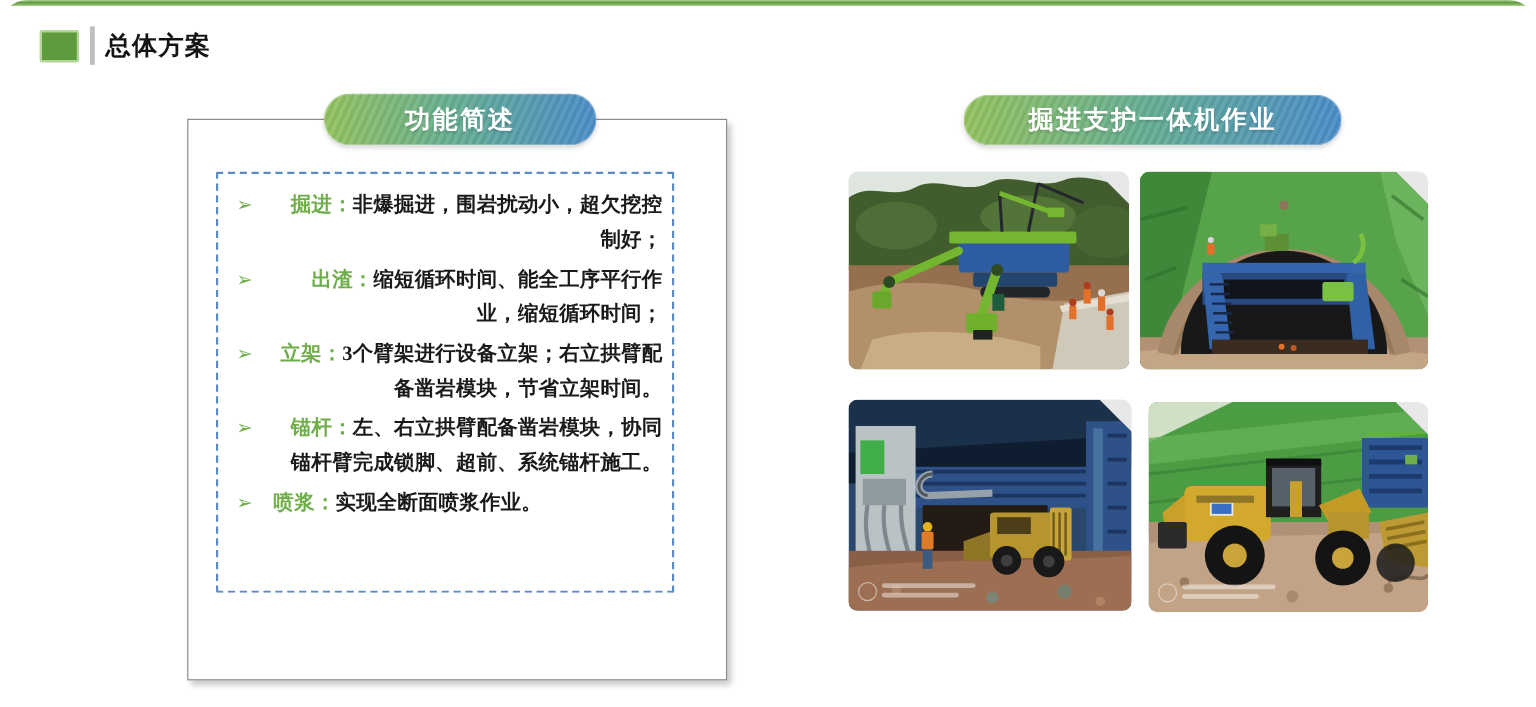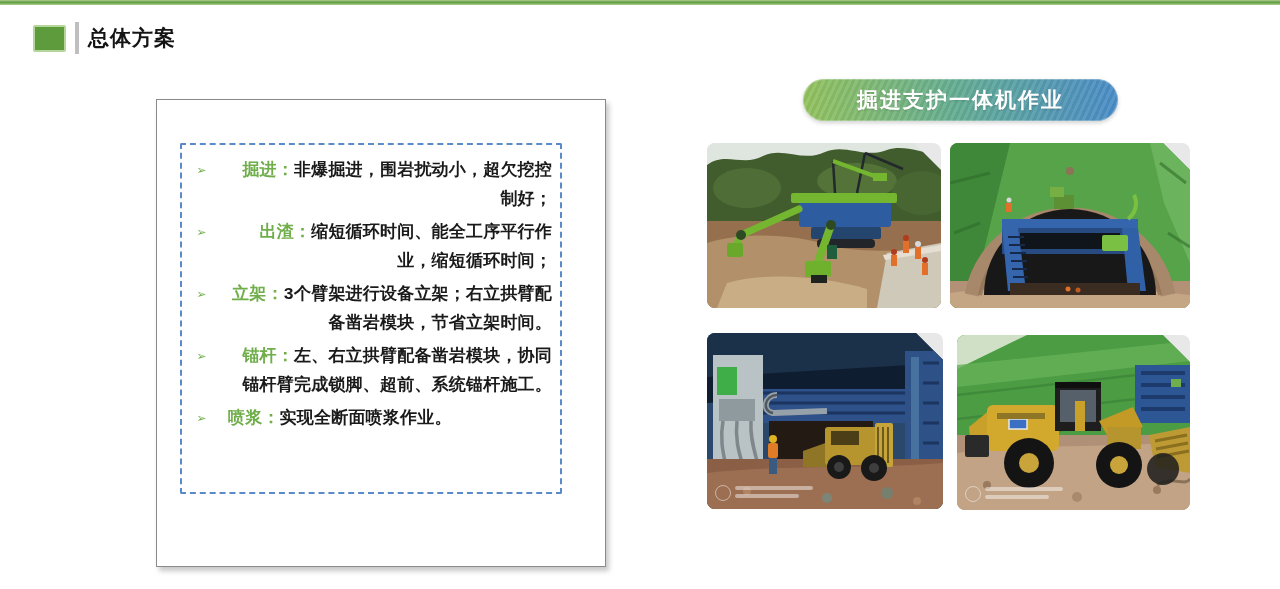--- a/index.html
+++ b/index.html
@@ -1,19 +1,19 @@
 <!DOCTYPE html>
 <html><head>
 <meta charset="utf-8">
 <style>
   * { margin:0; padding:0; box-sizing:border-box; }
   html,body { background:#ffffff; }
   .page {
     position:relative; width:1280px; height:589px; overflow:hidden;
-    background:#ffffff; font-family:Liberation Mono, monospace;
+    background:#ffffff; font-family:Liberation Serif, serif;border-radius:23px;
   }
   
   .topline {
     position:absolute; left:0; top:0; width:1280px; height:5px;
     background:linear-gradient(180deg,#aecf92 0%,#5e9b3d 45%,#aecf92 100%);
   }
   
   .header { position:absolute; left:0; top:18px; height:42px; }
   .hd-sq {
     position:absolute; left:33px; top:7px; width:33px; height:27px;
@@ -122,20 +122,21 @@
           <p class="btext"><b class="kw">锚杆：</b><span>左、右立拱臂配备凿岩模块，协同锚杆臂完成锁脚、超前、系统锚杆施工。</span></p>
         </div>
 
         <div class="bullet">
           <span class="marker">➢</span>
           <p class="btext"><b class="kw">喷浆：</b><span>实现全断面喷浆作业。</span></p>
         </div>
       </div>
   </section>
 
+  <div class="pill pill-left">功能简述</div>
   <div class="pill pill-right">掘进支护一体机作业</div>
 
   <figure class="photo photo-1" aria-label="掘进支护一体机洞外整机作业照片">
     <div class="ph-clip">
       <svg viewBox="0 0 234 165" preserveAspectRatio="none">
         <rect width="234" height="70" fill="#dfe5df"></rect>
         <path d="M0,22 C18,8 36,24 56,13 C76,3 96,20 118,9 C138,0 158,16 180,7 C200,0 220,14 234,9 L234,82 L0,82 Z" fill="#415c2d"></path>
         <ellipse cx="40" cy="45" rx="34" ry="20" fill="#53733a" opacity=".8"></ellipse>
         <ellipse cx="150" cy="38" rx="40" ry="18" fill="#5b7d3f" opacity=".7"></ellipse>
         <ellipse cx="215" cy="50" rx="30" ry="22" fill="#4a6933" opacity=".8"></ellipse>

